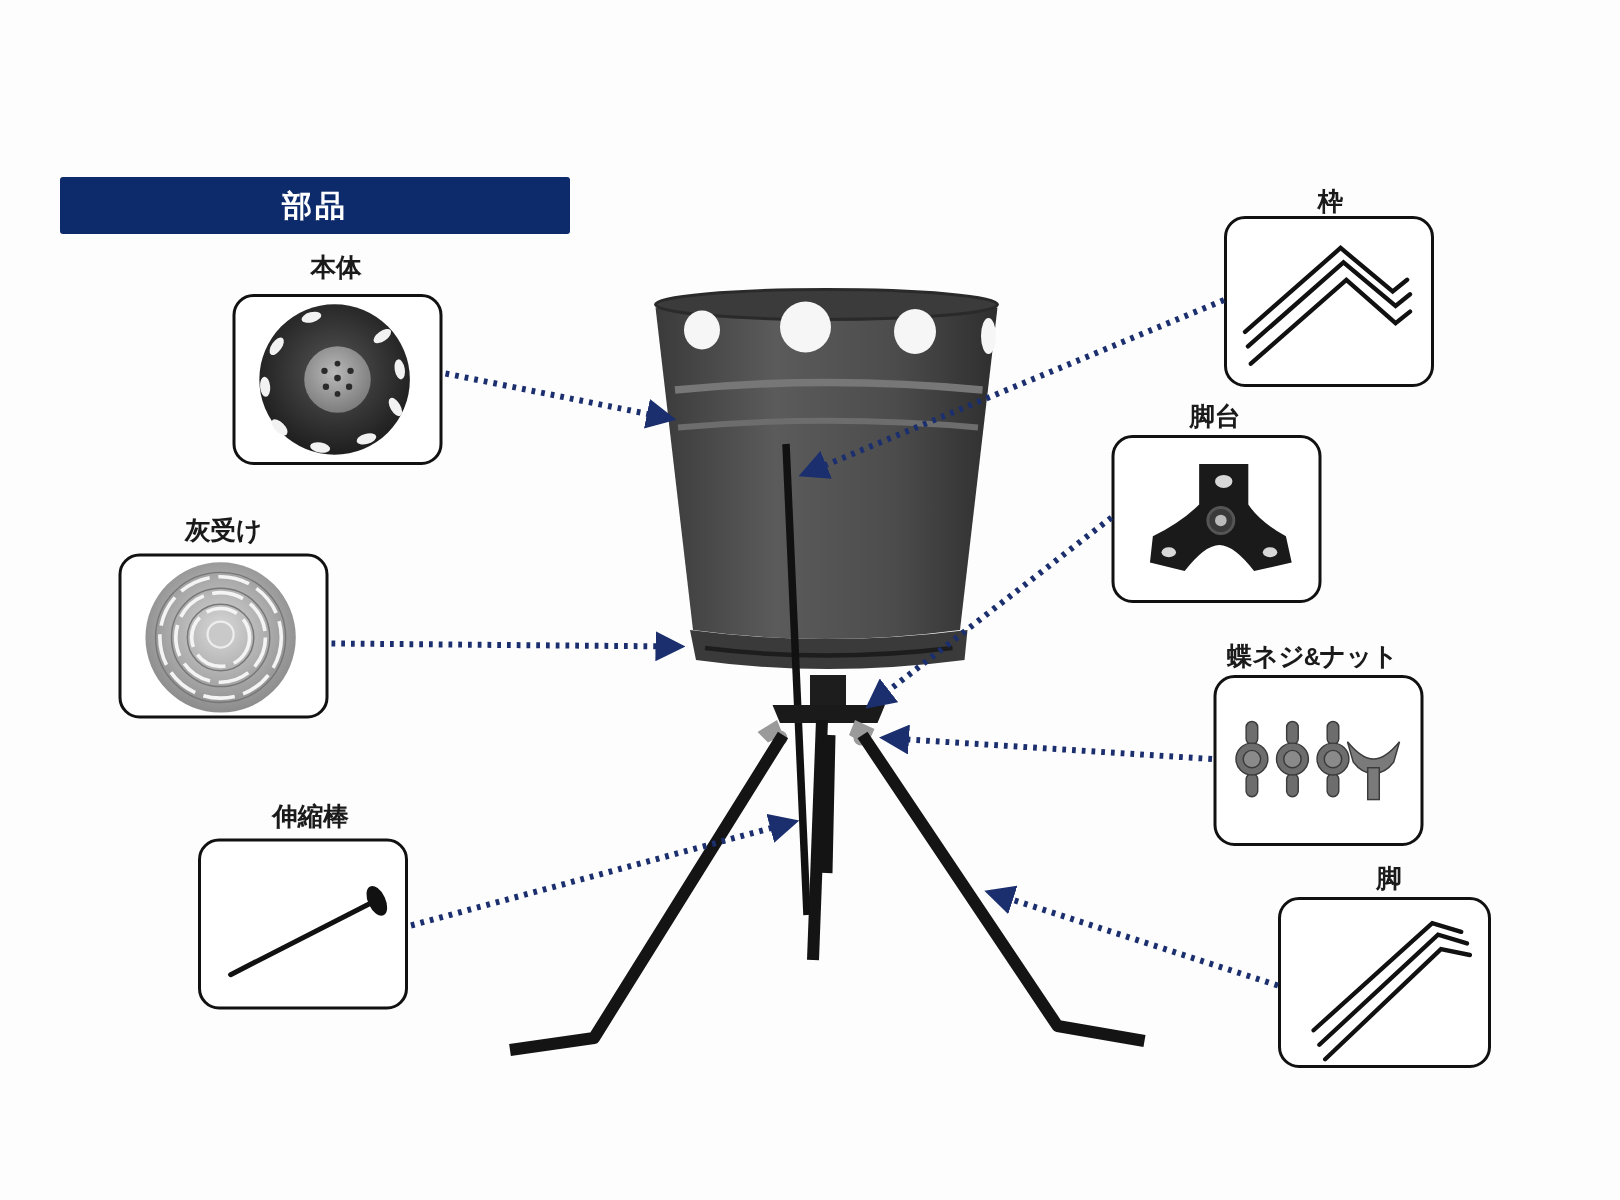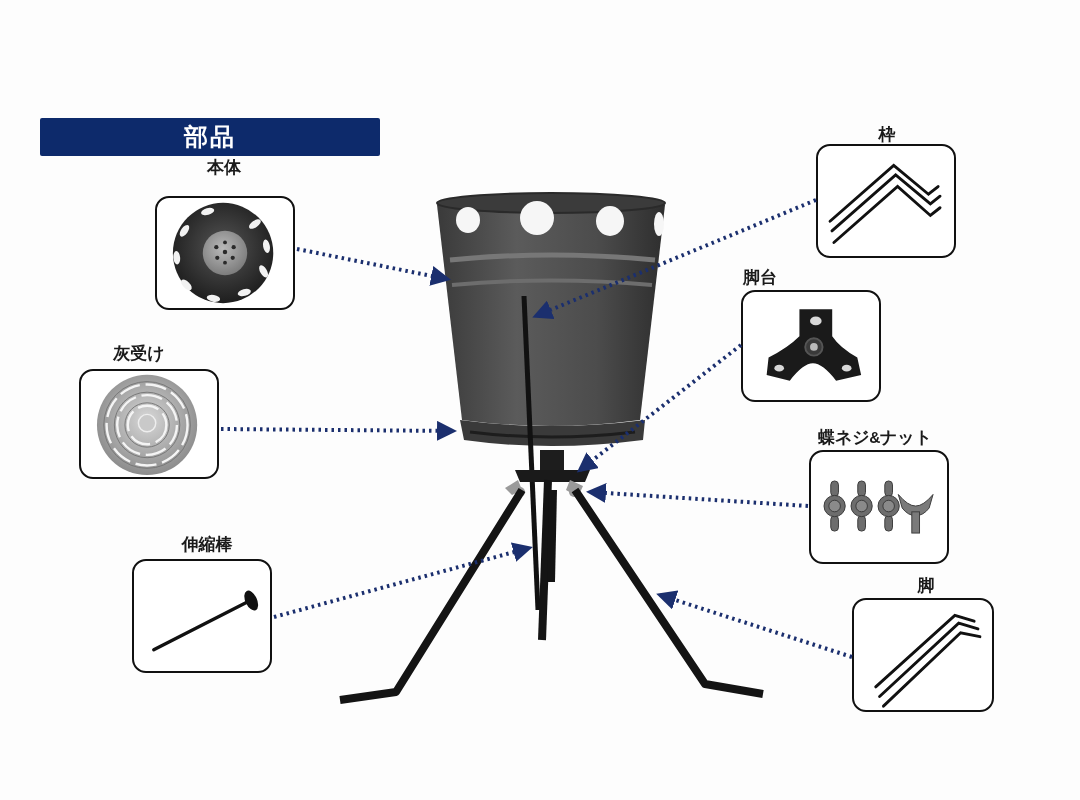--- a/index.html
+++ b/index.html
@@ -1,37 +1,37 @@
 <!DOCTYPE html>
 <html><head>
   <meta charset="utf-8">
   <style>
     html, body { margin:0; padding:0; }
     body { width:1080px; height:800px; background:#ffffff; position:relative; overflow:hidden;
            font-family:"DejaVu Sans", sans-serif; color:#111; }
     .canvas { position:absolute; left:0; top:0; width:1080px; height:800px; background:#fdfdfd; }
     .header-bar { position:absolute; left:40px; top:118px; width:340px; height:38px; background:#0d2a6b;
                   border-radius:2px; display:flex; align-items:center; justify-content:center; }
-    .header-bar span { color:#ffffff; font-size:24px; font-weight:bold; letter-spacing:2px; }
+    .header-bar span { color:#ffffff; font-size:20px; font-weight:bold; letter-spacing:2px; }
     .part-label { position:absolute; font-size:17px; font-weight:bold; color:#1a1a1a; text-align:center;
                   transform:translateX(-50%); white-space:nowrap; }
     .part-box { position:absolute; border:2.5px solid #111; border-radius:14px; background:#fff; box-sizing:border-box; overflow:hidden; }
     .part-box svg { position:absolute; left:0; top:0; width:100%; height:100%; }
     .overlay { position:absolute; left:0; top:0; width:1080px; height:800px; pointer-events:none; }
   </style>
 </head>
 <body>
 
 <div class="canvas">
 
   <div class="header-bar">
     <span>部品</span>
   </div>
 
-  <div class="part-label" style="left:224px; top:156px;">本体</div>
+  <div class="part-label" style="left:224px; top:167px;">本体</div>
   <div class="part-box" style="left:155px; top:196px; width:140px; height:114px;">
     <svg viewBox="0 0 140 114">
       <defs>
         <radialGradient id="gBody" cx="50%" cy="45%" r="55%">
           <stop offset="0%" stop-color="#555"></stop>
             <stop offset="100%" stop-color="#1e1e1e"></stop>
         </radialGradient>
         <radialGradient id="gInner" cx="45%" cy="40%" r="60%">
           <stop offset="0%" stop-color="#b9b9b9"></stop>
             <stop offset="100%" stop-color="#7d7d7d"></stop>
@@ -55,21 +55,21 @@
           <circle cx="61" cy="51" r="2.2"></circle>
           <circle cx="79" cy="51" r="2.2"></circle>
         <circle cx="62" cy="62" r="2.2"></circle>
           <circle cx="78" cy="62" r="2.2"></circle>
           <circle cx="70" cy="46" r="2"></circle>
         <circle cx="70" cy="67" r="2"></circle>
       </g>
     </svg>
   </div>
 
-  <div class="part-label" style="left:139px; top:342px;">灰受け</div>
+  <div class="part-label" style="left:149px; top:342px;">灰受け</div>
   <div class="part-box" style="left:79px; top:369px; width:140px; height:110px;">
     <svg viewBox="0 0 140 110">
       <defs>
         <radialGradient id="gTray" cx="50%" cy="45%" r="55%">
           <stop offset="0%" stop-color="#d8d8d8"></stop>
             <stop offset="100%" stop-color="#8c8c8c"></stop>
         </radialGradient>
       </defs>
       <circle cx="68" cy="56" r="52" fill="url(#gTray)"></circle>
       <g fill="none" stroke="#f4f4f4" stroke-width="2.5" stroke-dasharray="22 6">
@@ -98,21 +98,21 @@
   <div class="part-box" style="left:816px; top:144px; width:140px; height:114px;">
     <svg viewBox="0 0 140 114">
       <g fill="none" stroke="#111" stroke-width="3" stroke-linejoin="miter" stroke-linecap="round">
         <polyline points="12,78 78,20 114,50 124,42"></polyline>
         <polyline points="14,88 80,30 116,60 126,52"></polyline>
         <polyline points="16,100 82,42 116,72 126,64"></polyline>
       </g>
     </svg>
   </div>
 
-  <div class="part-label" style="left:760px; top:266px;">脚台</div>
+  <div class="part-label" style="left:810px; top:266px;">脚台</div>
   <div class="part-box" style="left:741px; top:290px; width:140px; height:112px;">
     <svg viewBox="0 0 140 112">
       <path d="M58,18 L92,18 L92,46 Q100,58 118,68 L122,86 L96,92 Q82,74 72,74 Q62,74 48,92 L24,86 L26,68 Q46,58 58,46 Z" fill="#1a1a1a"></path>
       <ellipse cx="75" cy="30" rx="6" ry="4.5" fill="#d8d8d8"></ellipse>
       <circle cx="73" cy="57" r="9" fill="#3a3a3a" stroke="#555" stroke-width="2"></circle>
       <circle cx="73" cy="57" r="4" fill="#bbb"></circle>
       <ellipse cx="37" cy="79" rx="5" ry="3.5" fill="#d8d8d8"></ellipse>
       <ellipse cx="107" cy="79" rx="5" ry="3.5" fill="#d8d8d8"></ellipse>
     </svg>
   </div>

